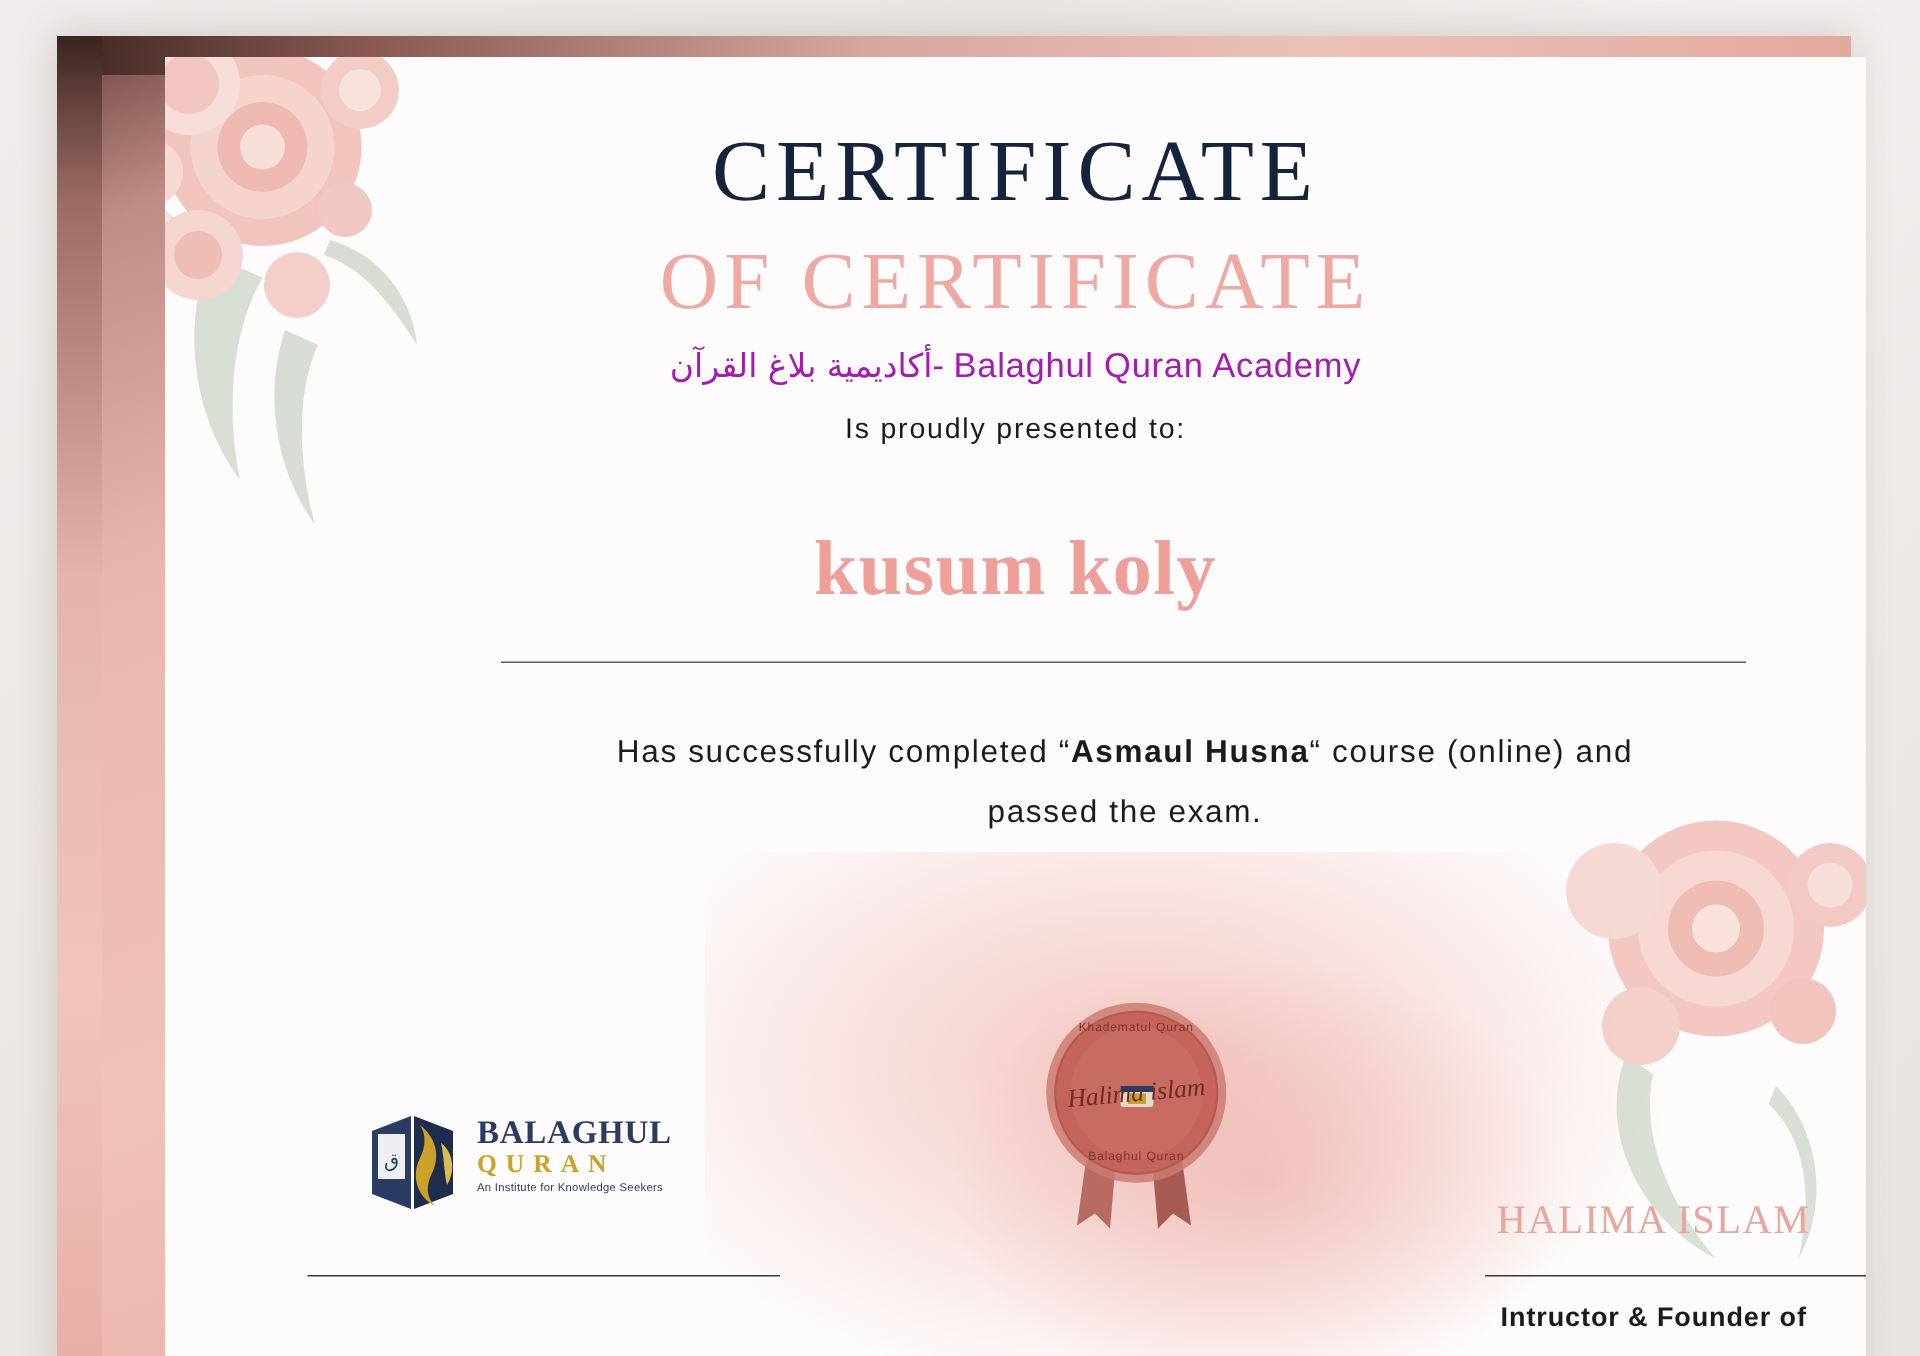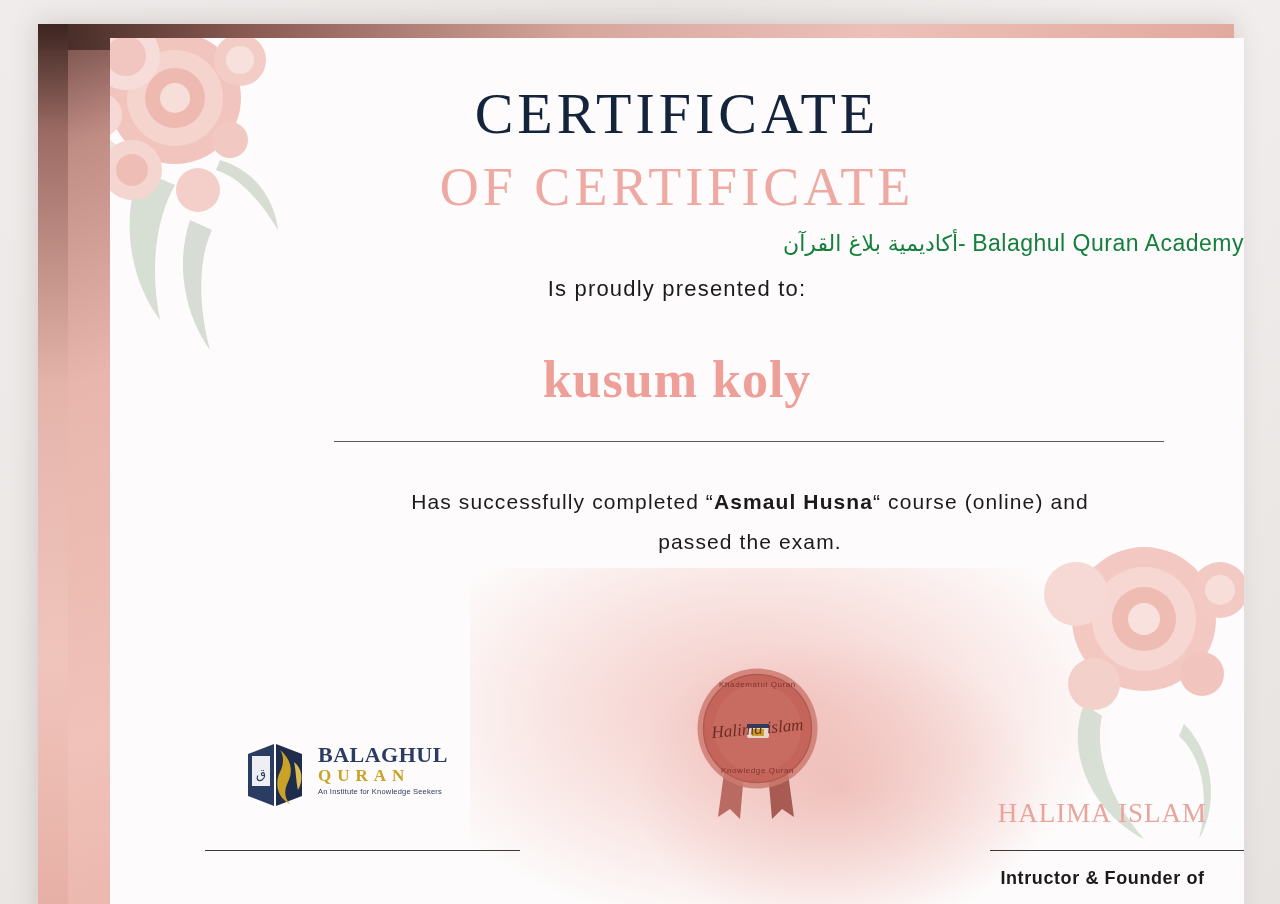--- a/index.html
+++ b/index.html
@@ -109,35 +109,35 @@
     font-family: "Liberation Serif", serif;
     font-size: 54px;
     letter-spacing: 4px;
     color: #eeaaa2;
     font-weight: 400;
   }
   .academy-line {
     position: absolute;
     top: 192px;
     left: 0; right: 0;
-    text-align: right;
+    text-align: center;
     font-size: 23px;
     letter-spacing: .5px;
-    color: #15803d;
+    color: #a21caf;
   }
   .academy-line .ar {
     font-family: "DejaVu Sans", sans-serif;
     font-size: 22px;
   }
   .presented {
     position: absolute;
     top: 238px;
     left: 0; right: 0;
     text-align: center;
-    font-size: 22px;
+    font-size: 19px;
     letter-spacing: 1.2px;
     color: #1b1b1b;
   }
 
   
   .recipient {
     position: absolute;
     top: 312px;
     left: 0; right: 0;
     text-align: center;
@@ -372,21 +372,21 @@
         <circle cx="62.5" cy="62.5" r="54" fill="#c4645a"></circle>
         <circle cx="62.5" cy="62.5" r="44" fill="#cb6e63" opacity=".7"></circle>
         <circle cx="62.5" cy="62.5" r="54" fill="none" stroke="#b15a50" stroke-width="1.4"></circle>
         <rect x="52" y="58" width="22" height="14" rx="2" fill="#e7d9c9"></rect>
         <rect x="52" y="58" width="22" height="4" fill="#2b3c63"></rect>
         <rect x="57" y="63" width="12" height="7" fill="#c9a227"></rect>
       </svg>
       <div class="seal" style="pointer-events:none;">
         <div class="seal-top-text">Khadematul Quran</div>
         <div class="seal-name">Halima islam</div>
-        <div class="seal-bottom-text">Knowledge Quran</div>
+        <div class="seal-bottom-text">Balaghul Quran</div>
       </div>
 
       <div class="sig-name">HALIMA ISLAM</div>
       <div class="sig-rule"></div>
       <div class="sig-role">
         <span>Intructor &amp; Founder of</span><br>
       </div>
 
     </div>
   </div>

